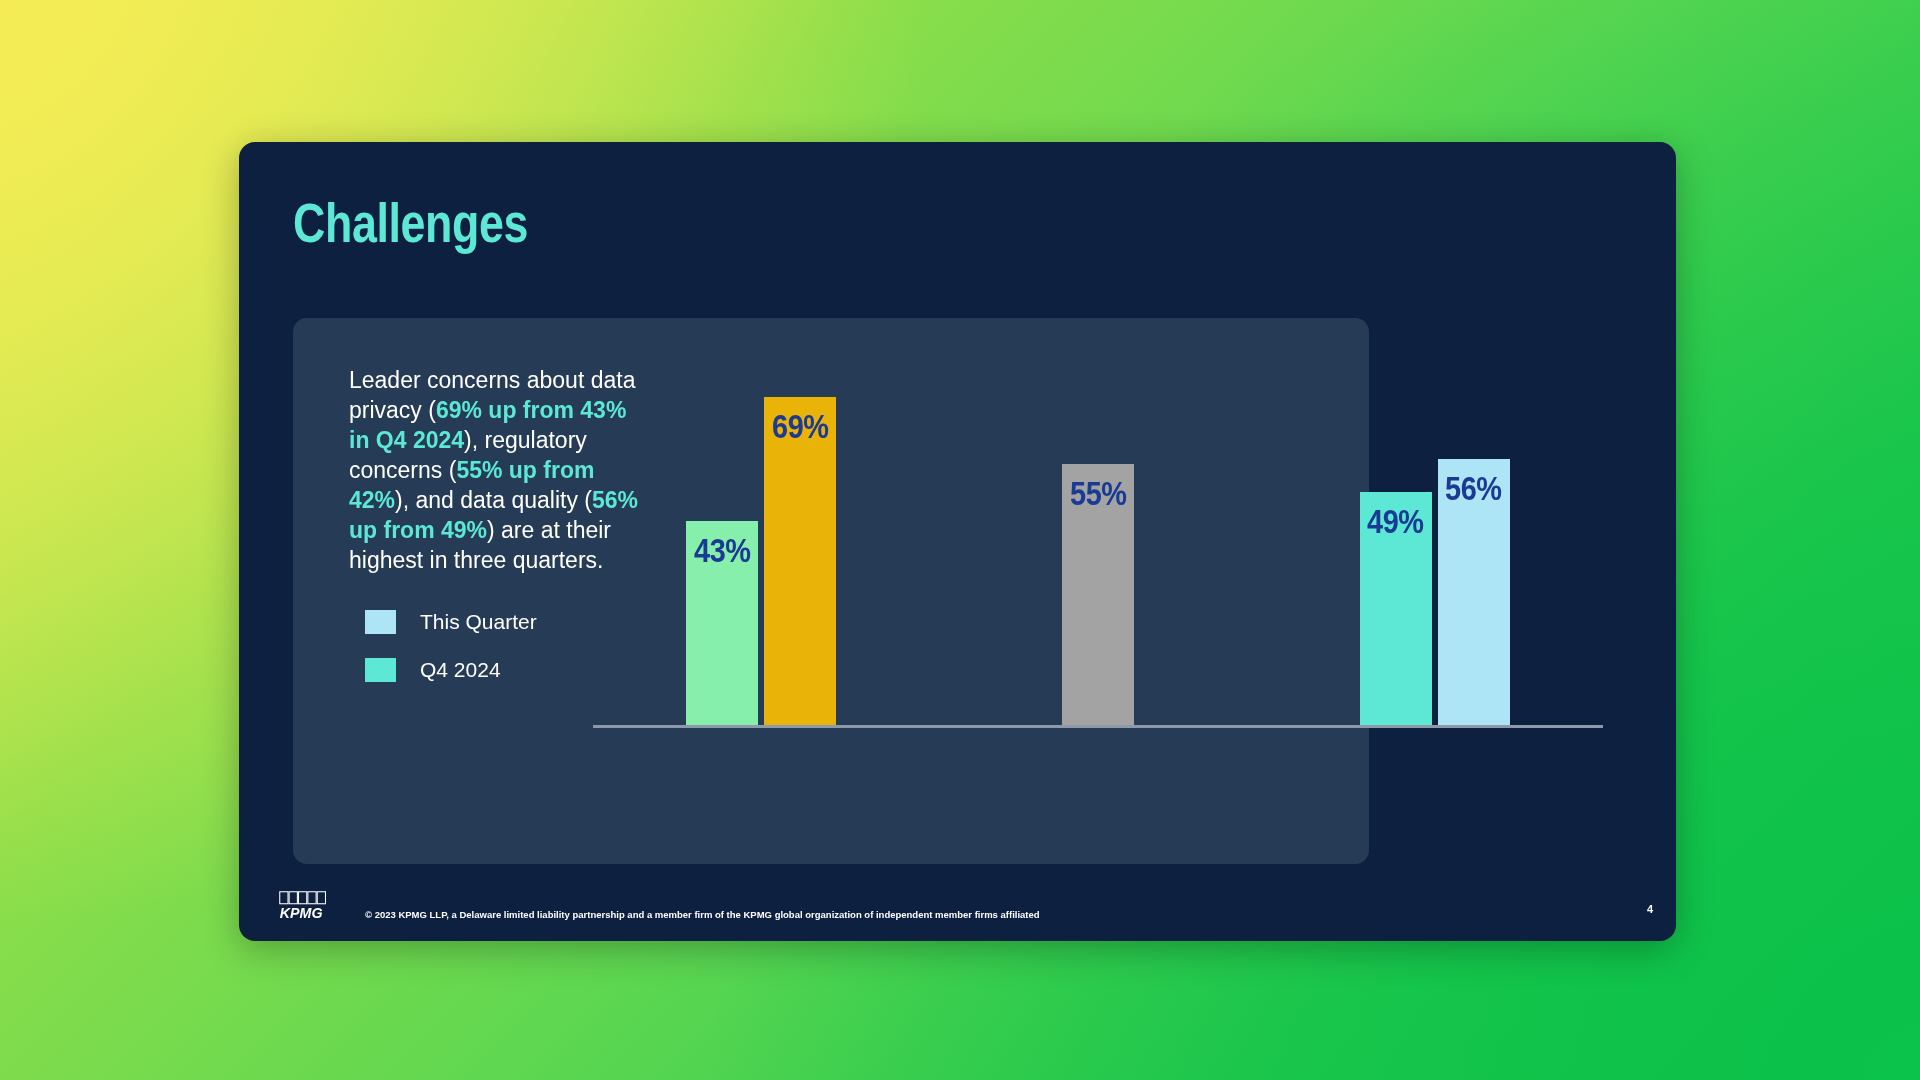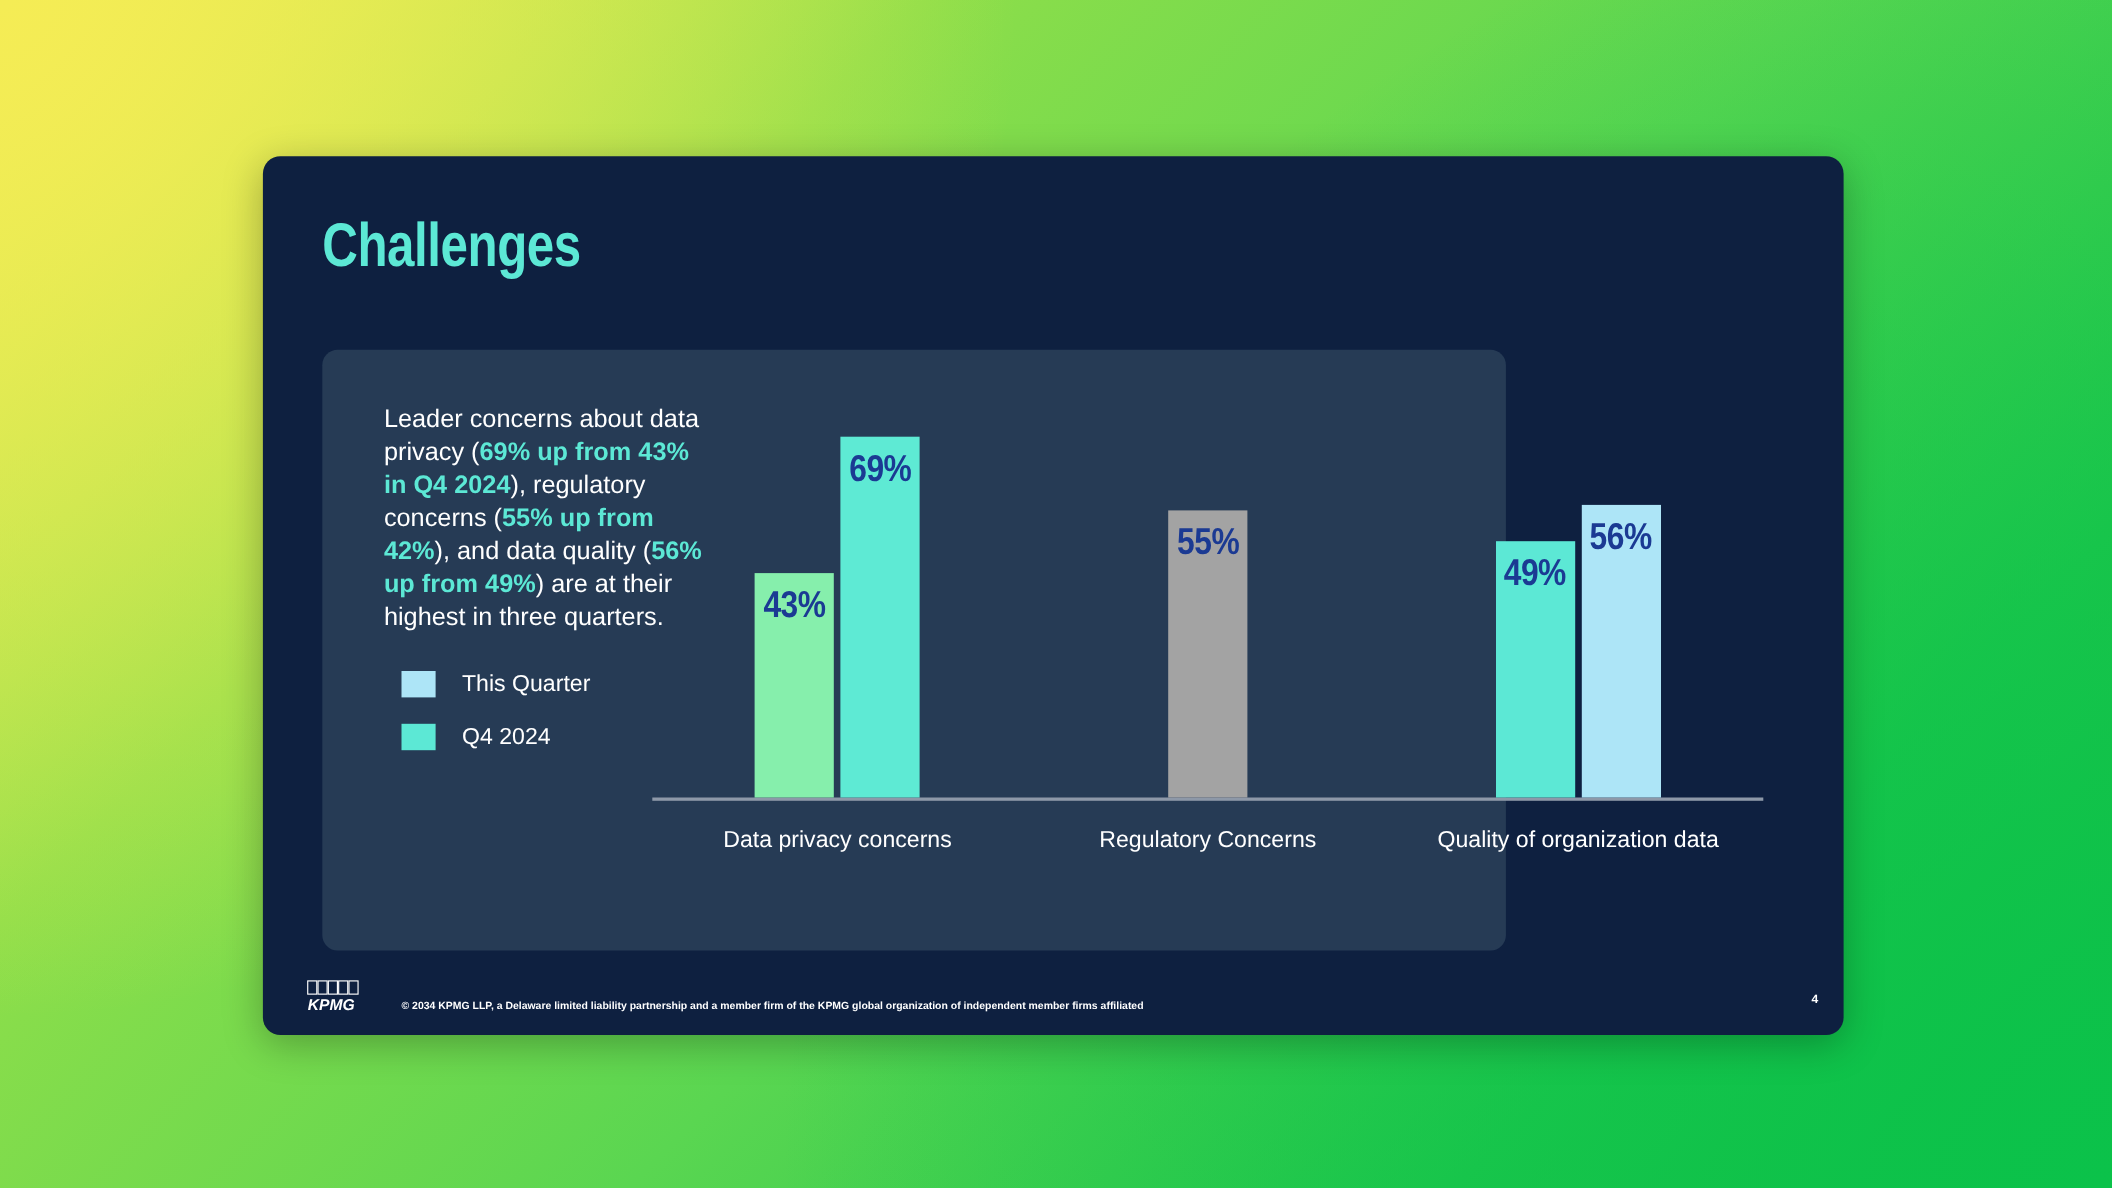--- a/index.html
+++ b/index.html
@@ -102,57 +102,52 @@
         </div>
       </div>
 
     <div id="plot">
       <div id="axis-line"></div>
       <div id="groups">
           <div class="group">
             <div class="bar" style="height: 204.25px; background: #86efac;">
               <span class="bar-val" style="color: rgb(27, 58, 147);">43%</span>
             </div>
-            <div class="bar" style="height: 327.75px; background: #5eead4;">
+            <div class="bar" style="height: 327.75px; background: #eab308;">
               <span class="bar-val" style="color: rgb(27, 58, 147);">69%</span>
             </div>
           </div>
           <div class="group">
             <div class="bar" style="height: 261.25px; background: #a3a3a3;">
               <span class="bar-val" style="color: rgb(27, 58, 147);">55%</span>
             </div>
           </div>
           <div class="group">
             <div class="bar" style="height: 232.75px; background: rgb(92, 232, 213);">
               <span class="bar-val" style="color: rgb(27, 58, 147);">49%</span>
             </div>
             <div class="bar" style="height: 266px; background: rgb(173, 229, 247); text-align: center;">
               <span class="bar-val" style="color: rgb(27, 58, 147);">56%</span>
             </div>
           </div>
         </div>
-      <div id="cat-labels">
-          <div class="cat">Data privacy concerns</div>
-          <div class="cat">Regulatory Concerns</div>
-          <div class="cat">Quality of organization data</div>
-        </div>
     </div>
 
   </div>
 
   <div id="footer">
     <svg id="kpmg-logo" viewBox="0 0 64 40">
       <g fill="none" stroke="#ffffff" stroke-width="1.4">
         <rect x="1" y="1" width="11" height="16"></rect>
         <rect x="13.5" y="1" width="11" height="16"></rect>
         <rect x="26" y="1" width="11" height="16"></rect>
         <rect x="38.5" y="1" width="11" height="16"></rect>
         <rect x="51" y="1" width="11" height="16"></rect>
       </g>
       <text x="1" y="36" font-family="Liberation Sans, sans-serif" font-size="19" font-weight="700" font-style="italic" fill="#ffffff">KPMG</text>
     </svg>
     <div id="disclaimer">
-      <div>© 2034 KPMG LLP, a Delaware limited liability partnership and a member firm of the KPMG global organization of independent member firms affiliated</div>
+      <div>© 2023 KPMG LLP, a Delaware limited liability partnership and a member firm of the KPMG global organization of independent member firms affiliated</div>
     </div>
     <div id="page-num">4</div>
   </div>
 
 </div>
 
 </body></html>

